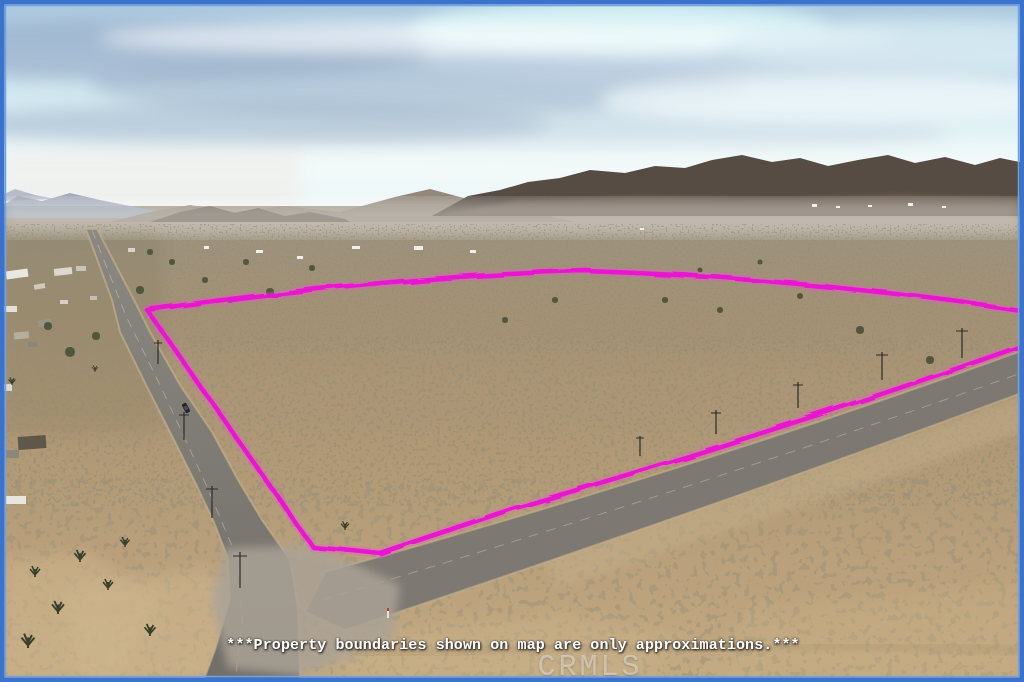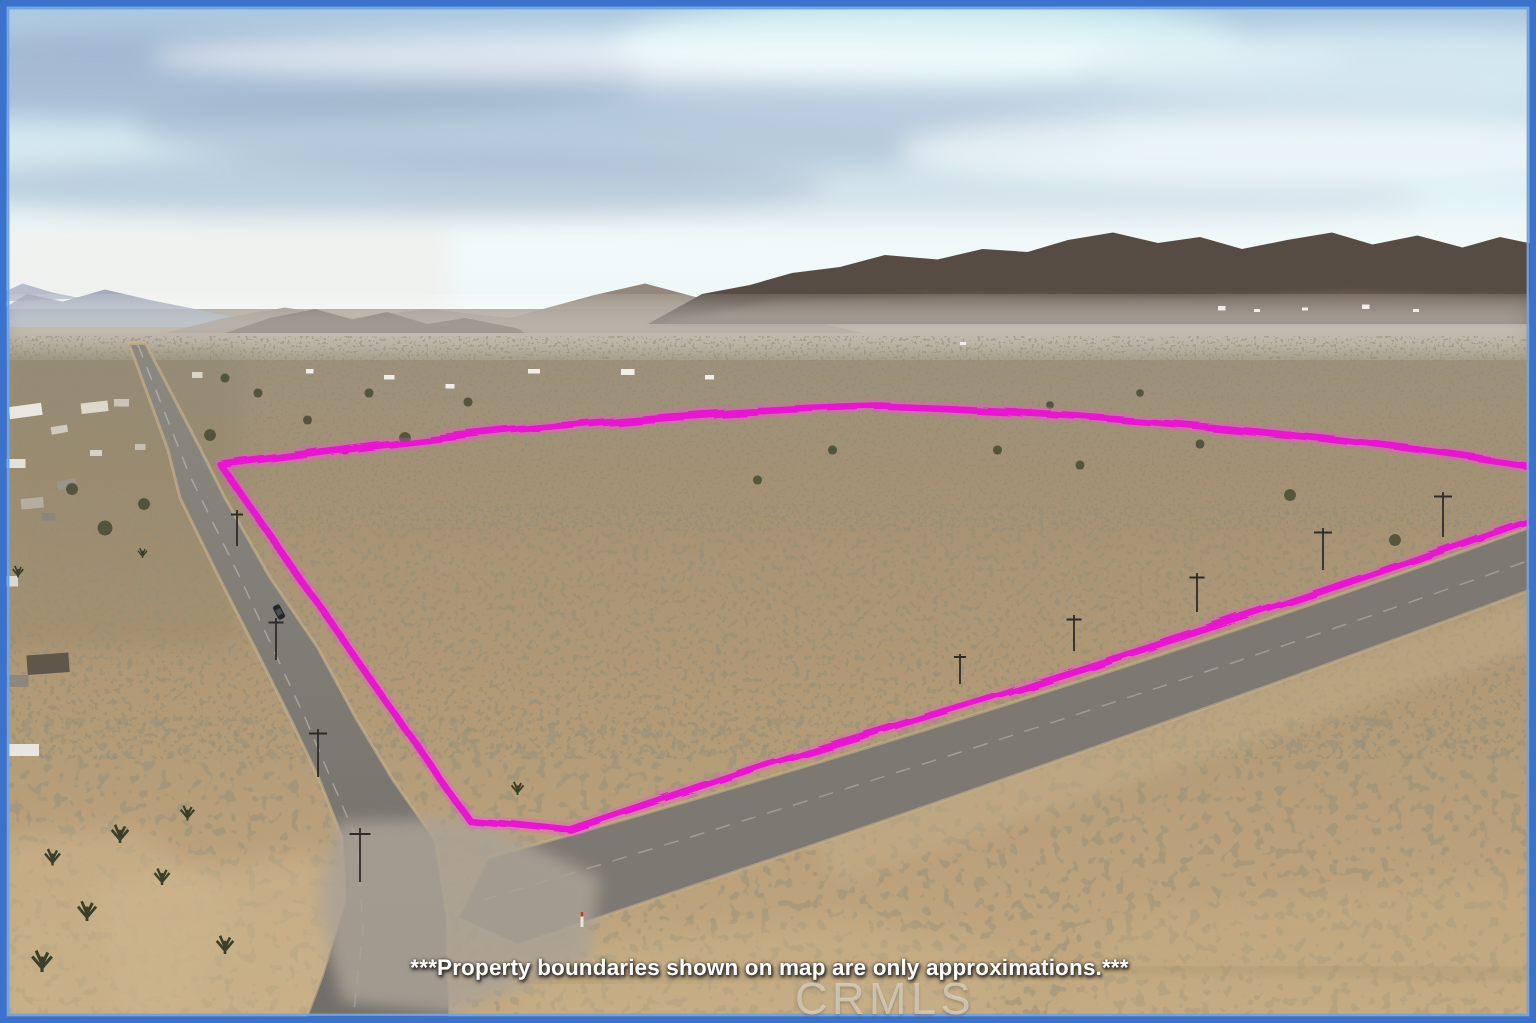--- a/index.html
+++ b/index.html
@@ -1,17 +1,17 @@
 <!DOCTYPE html>
 <html><head>
 <meta charset="utf-8">
 <style>
   html,body{margin:0;padding:0;background:#222;}
   #stage{position:relative;width:1024px;height:682px;overflow:hidden;background:#cfe2ee;
-         font-family:Liberation Sans, sans-serif;}
+         font-family:Liberation Mono, monospace;}
   #stage svg{position:absolute;left:0;top:0;}
   .disclaimer{position:absolute;left:513px;top:637px;transform:translateX(-50%);
     white-space:nowrap;color:#fff;font-weight:bold;font-size:15px;letter-spacing:.1px;
     text-shadow:0 1px 3px rgba(45,40,35,.95),0 0 2px rgba(60,55,45,.9),1px 1px 2px rgba(40,35,30,.8);}
   .watermark{position:absolute;left:590px;top:650px;transform:translateX(-50%);
     white-space:nowrap;color:rgba(228,222,212,.62);font-size:30px;letter-spacing:3px;
     text-shadow:0 1px 2px rgba(90,80,70,.35);}
 </style>
 </head>
 <body>

